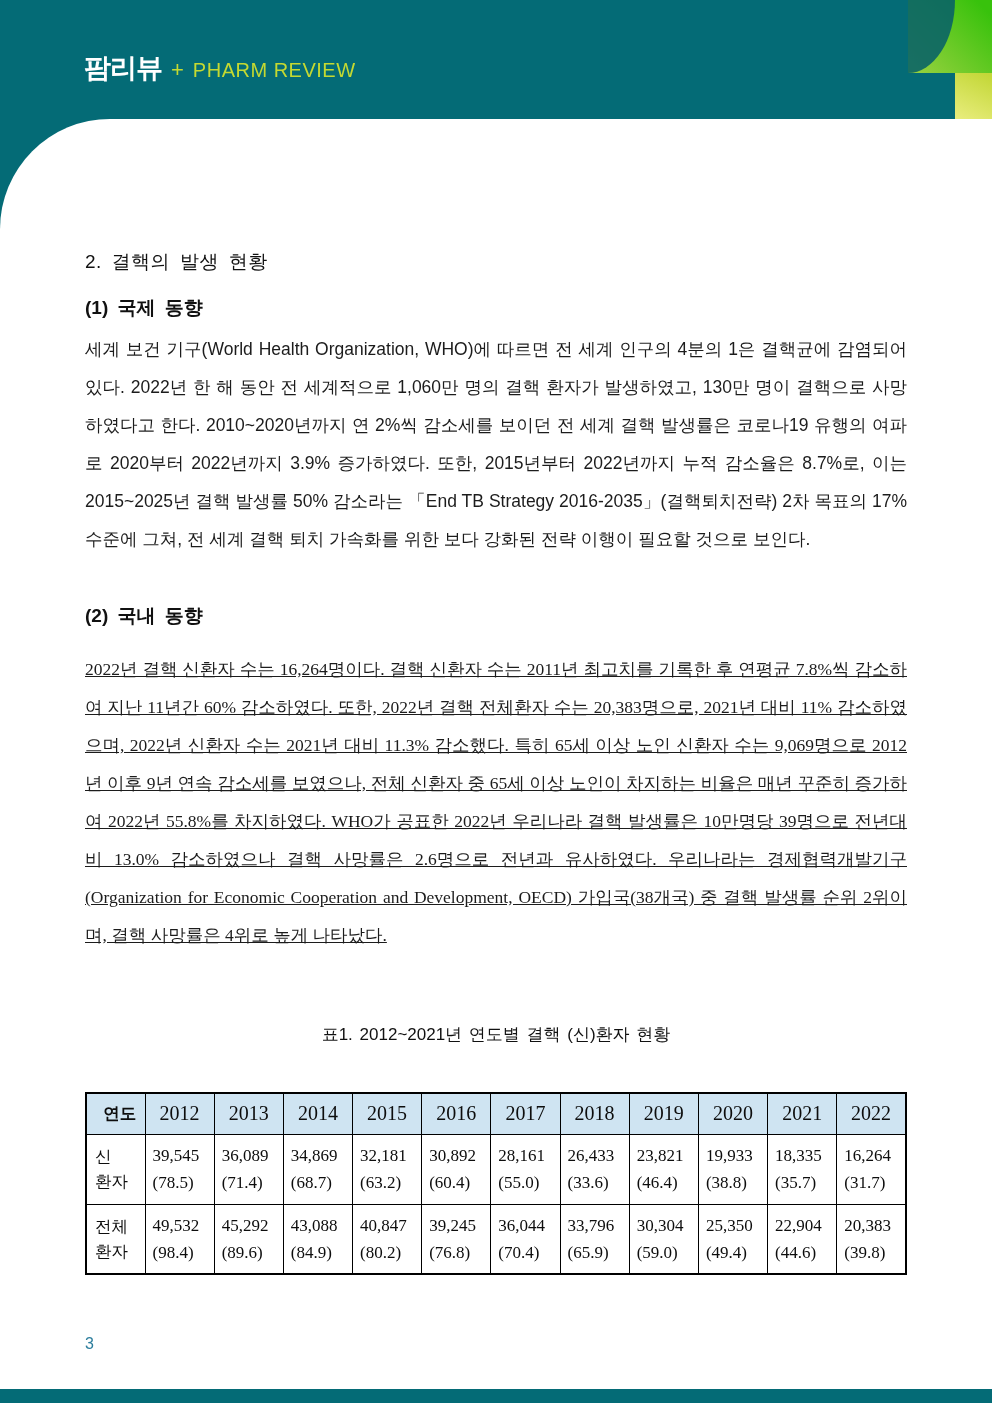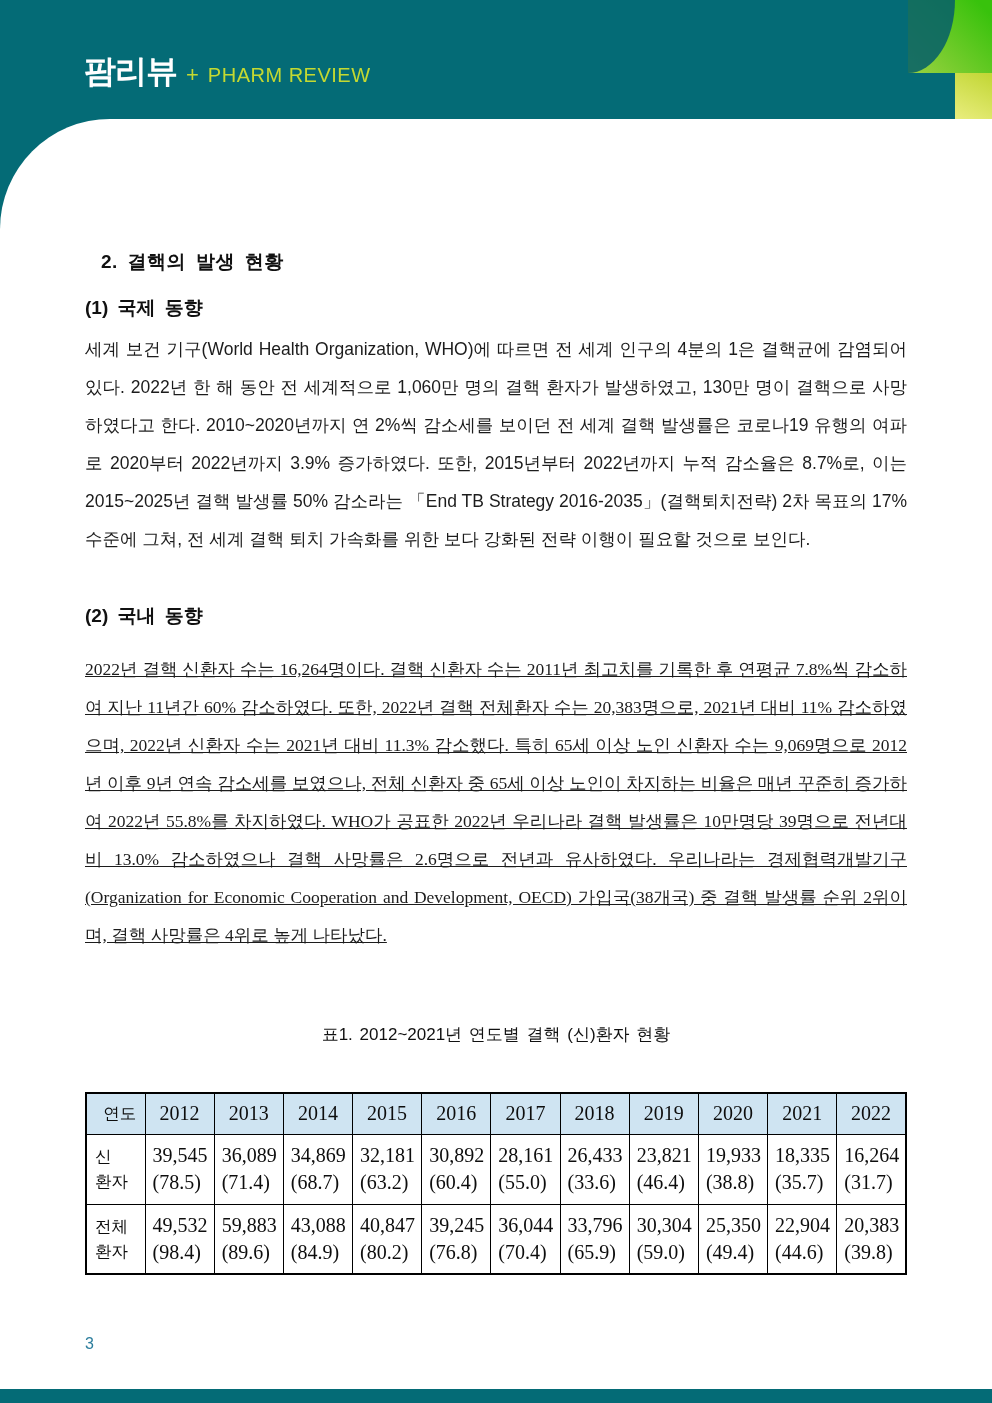--- a/index.html
+++ b/index.html
@@ -5,61 +5,61 @@
   * { margin:0; padding:0; box-sizing:border-box; }
   body { background:#888; }
   .page {
     position:relative; width:992px; height:1403px; margin:0 auto;
     background:#ffffff; overflow:hidden;
     font-family:"Liberation Sans", sans-serif; color:#1b1b1b;
   }
   
   .header-band { position:absolute; top:0; left:0; width:992px; height:119px; background:#046b76; }
   .logo-row { position:absolute; left:84px; top:50px; display:flex; align-items:baseline; gap:9px; }
-  .logo-kr { font-size:32px; font-weight:bold; color:#ffffff; letter-spacing:-1px; }
+  .logo-kr { font-size:27px; font-weight:bold; color:#ffffff; letter-spacing:-1px; }
   .logo-plus { font-size:22px; color:#c4d931; font-weight:normal; }
   .logo-en { font-size:20px; color:#c4d931; letter-spacing:0.5px; }
   
   .deco-green { position:absolute; left:908px; top:0; width:84px; height:73px;
     background:linear-gradient(225deg,#38c20c 10%,#96d13e 95%); }
   .deco-yellow { position:absolute; left:955px; top:73px; width:37px; height:46px;
     background:linear-gradient(205deg,#c3d737 5%,#e7ec7a 95%); }
   .deco-leaf { position:absolute; left:908px; top:0; width:47px; height:73px;
     background:rgba(7,97,104,0.88); border-bottom-right-radius:100% 100%; }
   
   .corner-patch { position:absolute; left:0; top:119px; width:112px; height:112px; background:#046b76; }
   .content { position:absolute; top:119px; left:0; right:0; bottom:14px;
     background:#ffffff; border-top-left-radius:110px; }
   .footer-bar { position:absolute; left:0; bottom:0; width:992px; height:14px; background:#046b76; }
 
   
-  .h-main  { position:absolute; left:85px; top:130px; font-size:19px; font-weight:bold; color:#111; letter-spacing:0.5px; word-spacing:4px;margin-left:16px; }
+  .h-main  { position:absolute; left:85px; top:130px; font-size:19px; font-weight:normal; color:#111; letter-spacing:0.5px; word-spacing:4px; }
   .h-sub1  { position:absolute; left:85px; top:176px; font-size:19px; font-weight:bold; color:#111; word-spacing:4px;text-align:center; }
   .h-sub2  { position:absolute; left:85px; top:484px; font-size:19px; font-weight:bold; color:#111; word-spacing:4px; }
   .para { position:absolute; left:85px; width:822px; font-size:17.5px; line-height:38px;
     text-align:justify; color:#1c1c1c; }
   .para1 { top:211px; font-family:"Liberation Sans", sans-serif; }
   .para2 { top:531px; font-family:"Liberation Serif", serif;text-decoration:underline; }
 
   
   .tbl-title { position:absolute; left:85px; width:822px; top:904px; text-align:center;
     font-size:17px; color:#111; word-spacing:2px; }
   .tbl-unit  { position:absolute; left:85px; width:822px; top:945px; text-align:right;
     font-size:16px; color:#111; }
   table.data { position:absolute; left:85px; top:973px; width:822px;
     border-collapse:collapse; table-layout:fixed;
     font-family:"Liberation Serif", serif; color:#0d0d0d; }
   table.data, table.data th, table.data td { border:1px solid #000; }
   table.data { border:2px solid #000; }
   table.data thead th { background:#cfe4f2; height:41px; font-weight:normal;
     font-size:20px; text-align:center; }
-  table.data thead th.year-label { font-family:"Liberation Sans", sans-serif; font-weight:normal; font-size:16.5px;padding-left:8px; }
+  table.data thead th.year-label { font-family:"Liberation Sans", sans-serif; font-weight:bold; font-size:16.5px;padding-left:8px; }
   table.data tbody th { font-family:"Liberation Sans", sans-serif; font-weight:normal;
     font-size:16.5px; text-align:left; padding-left:8px; line-height:25px; height:70px; }
-  table.data tbody td { font-size:20px; padding-left:7px; line-height:27px; vertical-align:middle; }
+  table.data tbody td { font-size:17px; padding-left:7px; line-height:27px; vertical-align:middle; }
   .cell-line { display:block; }
 
   .page-number { position:absolute; left:85px; top:1216px; font-size:16px; color:#2b7d9c; }
 </style>
 </head>
 <body>
 
 <div class="page">
 
   <div class="header-band"></div>
@@ -171,21 +171,21 @@
         <tr>
           <th>
             <span class="cell-line">전체</span>
             <span class="cell-line">환자</span>
           </th>
           <td>
               <span class="cell-line">49,532</span>
               <span class="cell-line">(98.4)</span>
             </td>
           <td>
-              <span class="cell-line">59,883</span>
+              <span class="cell-line">45,292</span>
               <span class="cell-line">(89.6)</span>
             </td>
           <td>
               <span class="cell-line">43,088</span>
               <span class="cell-line">(84.9)</span>
             </td>
           <td>
               <span class="cell-line">40,847</span>
               <span class="cell-line">(80.2)</span>
             </td>

